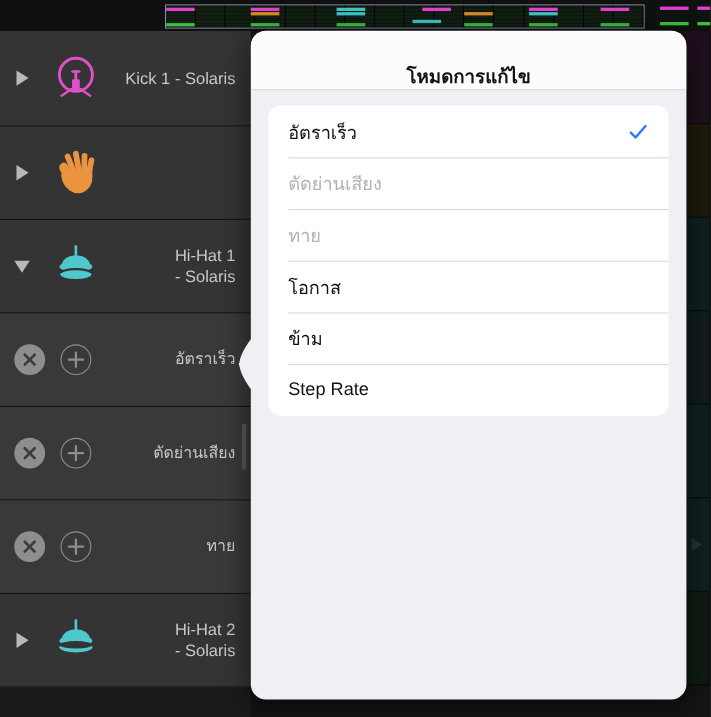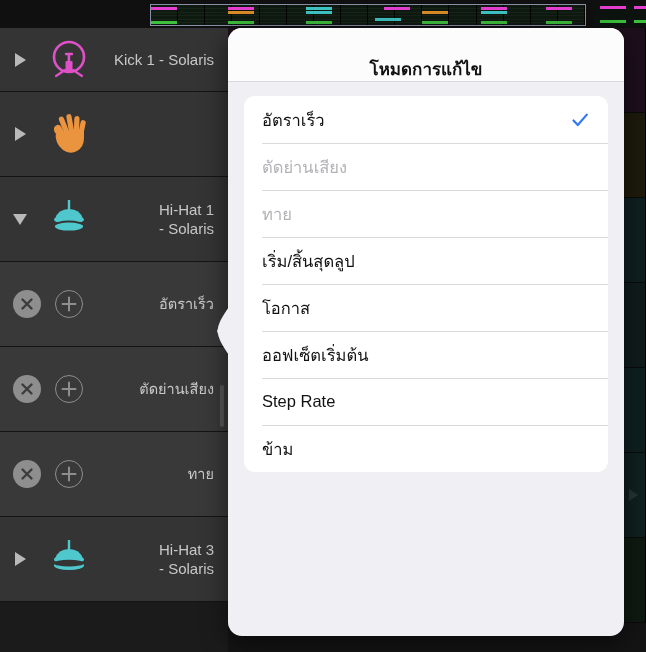--- a/index.html
+++ b/index.html
@@ -372,21 +372,21 @@
         <div class="lane-cell" style="left: 209px; width: 52.25px;"></div>
         <div class="lane-cell" style="left: 261.25px; width: 52.25px;"></div>
         <div class="lane-cell" style="left: 313.5px; width: 52.25px;"></div>
         <div class="lane-cell" style="left: 365.75px; width: 52.25px;"></div>
         <div class="lane-note" style="left: 2px; width: 48.25px; top: 6px; bottom: 6px; background: rgb(74, 169, 68);"></div>
         <div class="lane-note" style="left: 211px; width: 48.25px; top: 6px; bottom: 6px; background: rgb(74, 169, 68);"></div>
       </div>
     </div>
 
   <div class="track-list" id="track-list">
-      <div class="track-row" style="height: 64px;">
+      <div class="track-row" style="height: 87px;">
         <div class="disc-tri">
           <div class="tri-right"></div>
         </div>
         <div class="track-icon">
           <svg viewBox="0 0 54 54" width="54" height="54">
             <circle cx="27" cy="24" r="15" fill="none" stroke="#e050c8" stroke-width="2.6"></circle>
             <rect x="23.5" y="28" width="7" height="11" rx="1.2" fill="#e050c8"></rect>
             <rect x="25.6" y="20" width="2.6" height="9" fill="#e050c8"></rect>
             <path d="M24 21 h6" stroke="#e050c8" stroke-width="2.4" stroke-linecap="round"></path>
             <path d="M23 37 L14 43 M31 37 L40 43" stroke="#e050c8" stroke-width="2.2" stroke-linecap="round"></path>
@@ -473,21 +473,21 @@
         </div>
         <div class="track-icon">
           <svg viewBox="0 0 54 54" width="54" height="54">
             <rect x="25.8" y="8" width="2.4" height="12" fill="#4ec8cd"></rect>
             <path d="M13 27 q3 -10 14 -10 q11 0 14 10 q-14 4 -28 0 z" fill="#4ec8cd"></path>
             <ellipse cx="27" cy="27.5" rx="15" ry="4.6" fill="#4ec8cd"></ellipse>
             <ellipse cx="27" cy="33.5" rx="15" ry="4.6" fill="#4ec8cd"></ellipse>
             <ellipse cx="27" cy="31.2" rx="15" ry="3.4" fill="#343434"></ellipse>
           </svg>
         </div>
-        <div class="track-label">Hi-Hat 3
+        <div class="track-label">Hi-Hat 2
 - Solaris</div>
       </div>
     </div>
 
   <div class="scroll-hint" style="top:385px;height:42px;"></div>
 
   <div class="popover">
     <div class="pop-header">
       <div class="pop-title">โหมดการแก้ไข</div>
     </div>
@@ -499,34 +499,28 @@
                 <path d="M3.5 10.5 L7.8 15 L16.8 4.6" fill="none" stroke="#3478f6" stroke-width="2.2" stroke-linecap="round" stroke-linejoin="round"></path>
               </svg></span>
           </div>
           <div class="menu-item disabled">
             <span class="mi-label">ตัดย่านเสียง</span>
           </div>
           <div class="menu-item disabled">
             <span class="mi-label">ทาย</span>
           </div>
           <div class="menu-item">
-            <span class="mi-label">เริ่ม/สิ้นสุดลูป</span>
-          </div>
-          <div class="menu-item">
             <span class="mi-label">โอกาส</span>
           </div>
           <div class="menu-item">
-            <span class="mi-label">ออฟเซ็ตเริ่มต้น</span>
+            <span class="mi-label">ข้าม</span>
           </div>
           <div class="menu-item">
             <span class="mi-label">Step Rate</span>
           </div>
-          <div class="menu-item">
-            <span class="mi-label">ข้าม</span>
-          </div>
         </div>
     </div>
   </div>
 
   <svg class="pop-notch" viewBox="0 0 14 50">
     <path d="M14,0 C14,0 4,12 2,22 C0.8,27 0.8,23 2,28 C4,38 14,50 14,50 Z" fill="#f0f0f4"></path>
   </svg>
 
 </div>
 

